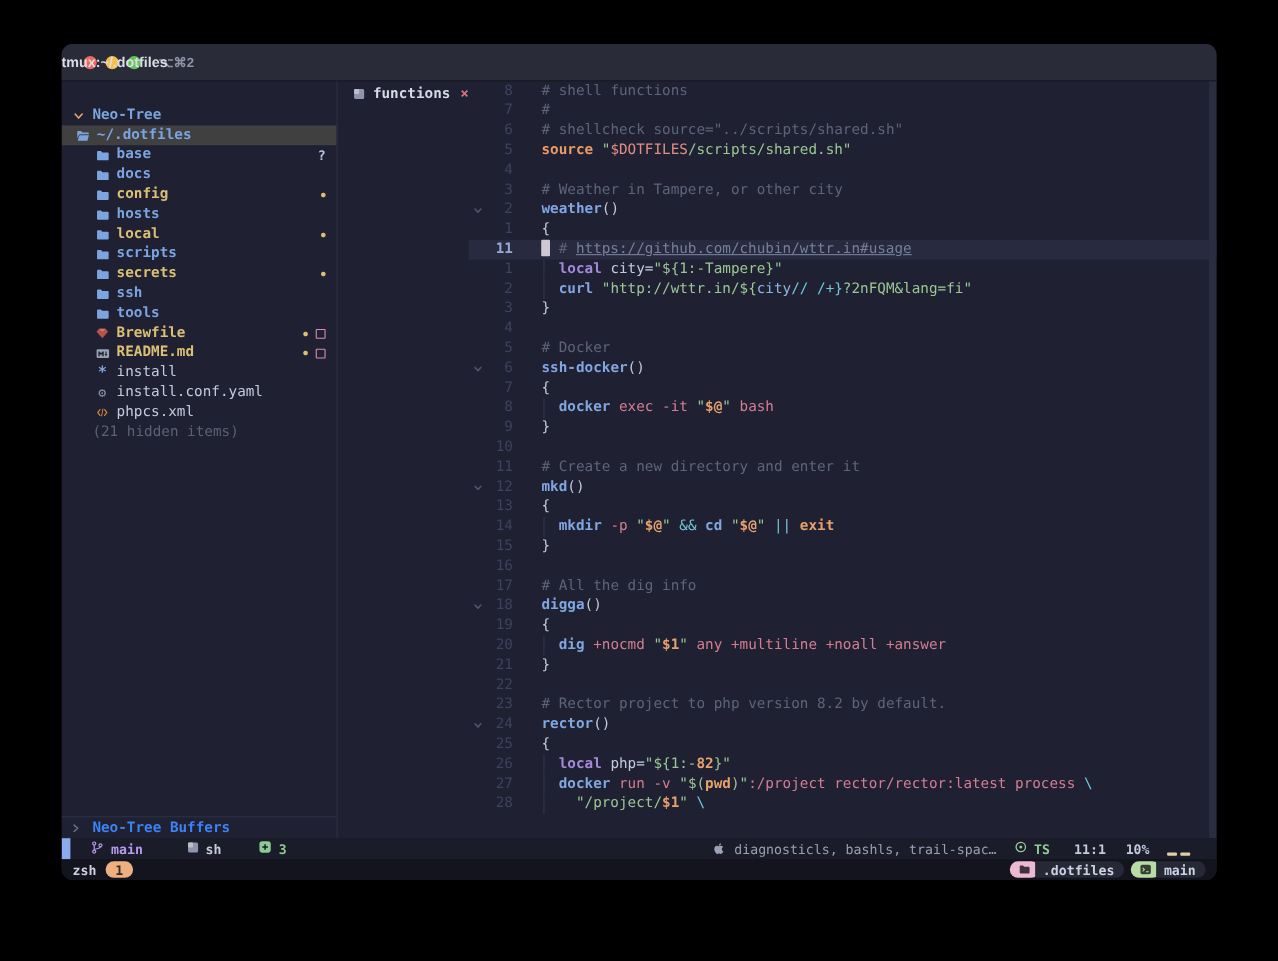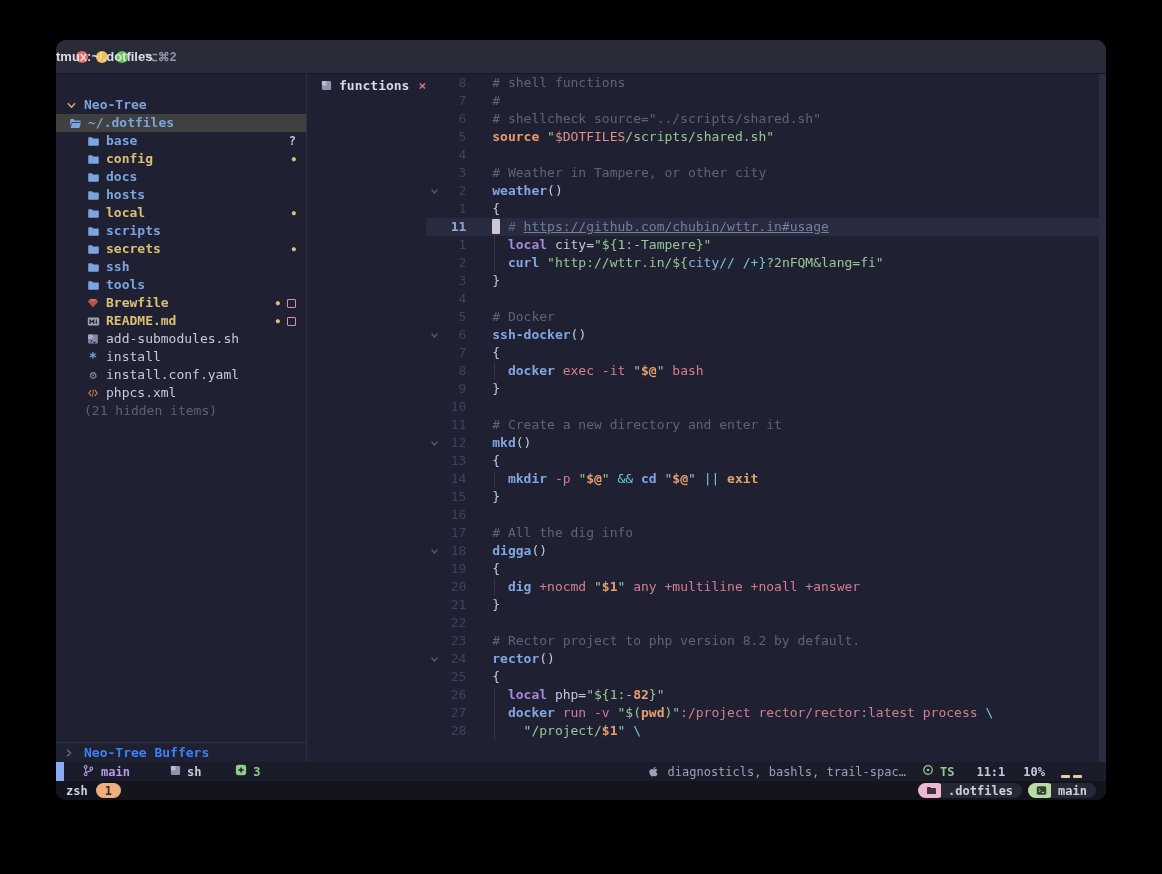--- a/index.html
+++ b/index.html
@@ -137,32 +137,32 @@
             <span class="badges">
               <span class="badge-question">?</span>
             </span>
           </div>
           <div class="tree-row">
             <span class="tree-icon" style="margin-left: 30px;">
               <svg width="13" height="13" viewBox="0 0 16 16">
                 <path d="M1.5 3.8c0-.5.4-1 1-1h3.4l1.5 1.6h6.1c.6 0 1 .4 1 1v6.8c0 .6-.4 1-1 1h-11c-.6 0-1-.4-1-1z" fill="#7ba4e0"></path>
               </svg>
             </span>
+            <span class="lbl lbl-blue">docs</span>
+          </div>
+          <div class="tree-row">
+            <span class="tree-icon" style="margin-left: 30px;">
+              <svg width="13" height="13" viewBox="0 0 16 16">
+                <path d="M1.5 3.8c0-.5.4-1 1-1h3.4l1.5 1.6h6.1c.6 0 1 .4 1 1v6.8c0 .6-.4 1-1 1h-11c-.6 0-1-.4-1-1z" fill="#7ba4e0"></path>
+              </svg>
+            </span>
             <span class="lbl lbl-yellow">config</span>
             <span class="badges">
               <span class="badge-dot"></span>
             </span>
-          </div>
-          <div class="tree-row">
-            <span class="tree-icon" style="margin-left: 30px;">
-              <svg width="13" height="13" viewBox="0 0 16 16">
-                <path d="M1.5 3.8c0-.5.4-1 1-1h3.4l1.5 1.6h6.1c.6 0 1 .4 1 1v6.8c0 .6-.4 1-1 1h-11c-.6 0-1-.4-1-1z" fill="#7ba4e0"></path>
-              </svg>
-            </span>
-            <span class="lbl lbl-blue">docs</span>
           </div>
           <div class="tree-row">
             <span class="tree-icon" style="margin-left: 30px;">
               <svg width="13" height="13" viewBox="0 0 16 16">
                 <path d="M1.5 3.8c0-.5.4-1 1-1h3.4l1.5 1.6h6.1c.6 0 1 .4 1 1v6.8c0 .6-.4 1-1 1h-11c-.6 0-1-.4-1-1z" fill="#7ba4e0"></path>
               </svg>
             </span>
             <span class="lbl lbl-blue">hosts</span>
           </div>
           <div class="tree-row">
@@ -231,31 +231,20 @@
                 <path d="M3 11V5.5h1.4L6 7.6l1.6-2.1H9V11H7.4V8L6 9.8 4.6 8v3z" fill="#23252f"></path>
                 <path d="M11.5 5.5v3.2" stroke="#23252f" stroke-width="1.2"></path>
                 <path d="M9.9 8.5h3.2L11.5 11z" fill="#23252f"></path>
               </svg>
             </span>
             <span class="lbl lbl-yellow">README.md</span>
             <span class="badges">
               <span class="badge-dot"></span>
               <span class="badge-square"></span>
             </span>
-          </div>
-          <div class="tree-row">
-            <span class="tree-icon" style="margin-left: 30px;">
-              <svg width="12" height="12" viewBox="0 0 16 16">
-                <rect x="1.5" y="2" width="13" height="12" rx="1.5" fill="#818aa6"></rect>
-                <rect x="1.5" y="2" width="6" height="6" rx="1" fill="#a7aec4"></rect>
-                <path d="M4.5 8.5l2 2-2 2" stroke="#23252f" stroke-width="1.3" fill="none"></path>
-                <path d="M8 12.5h3.5" stroke="#23252f" stroke-width="1.3"></path>
-              </svg>
-            </span>
-            <span class="lbl lbl-fg">add-submodules.sh</span>
           </div>
           <div class="tree-row">
             <span class="tree-icon" style="margin-left: 30px;">
               <span style="color:#7ba4e0;font-weight:700;font-size:14px;line-height:10px">*</span>
             </span>
             <span class="lbl lbl-fg">install</span>
           </div>
           <div class="tree-row">
             <span class="tree-icon" style="margin-left: 30px;">
               <span style="color:#8d94a8;font-size:12px;line-height:12px">⚙</span>

